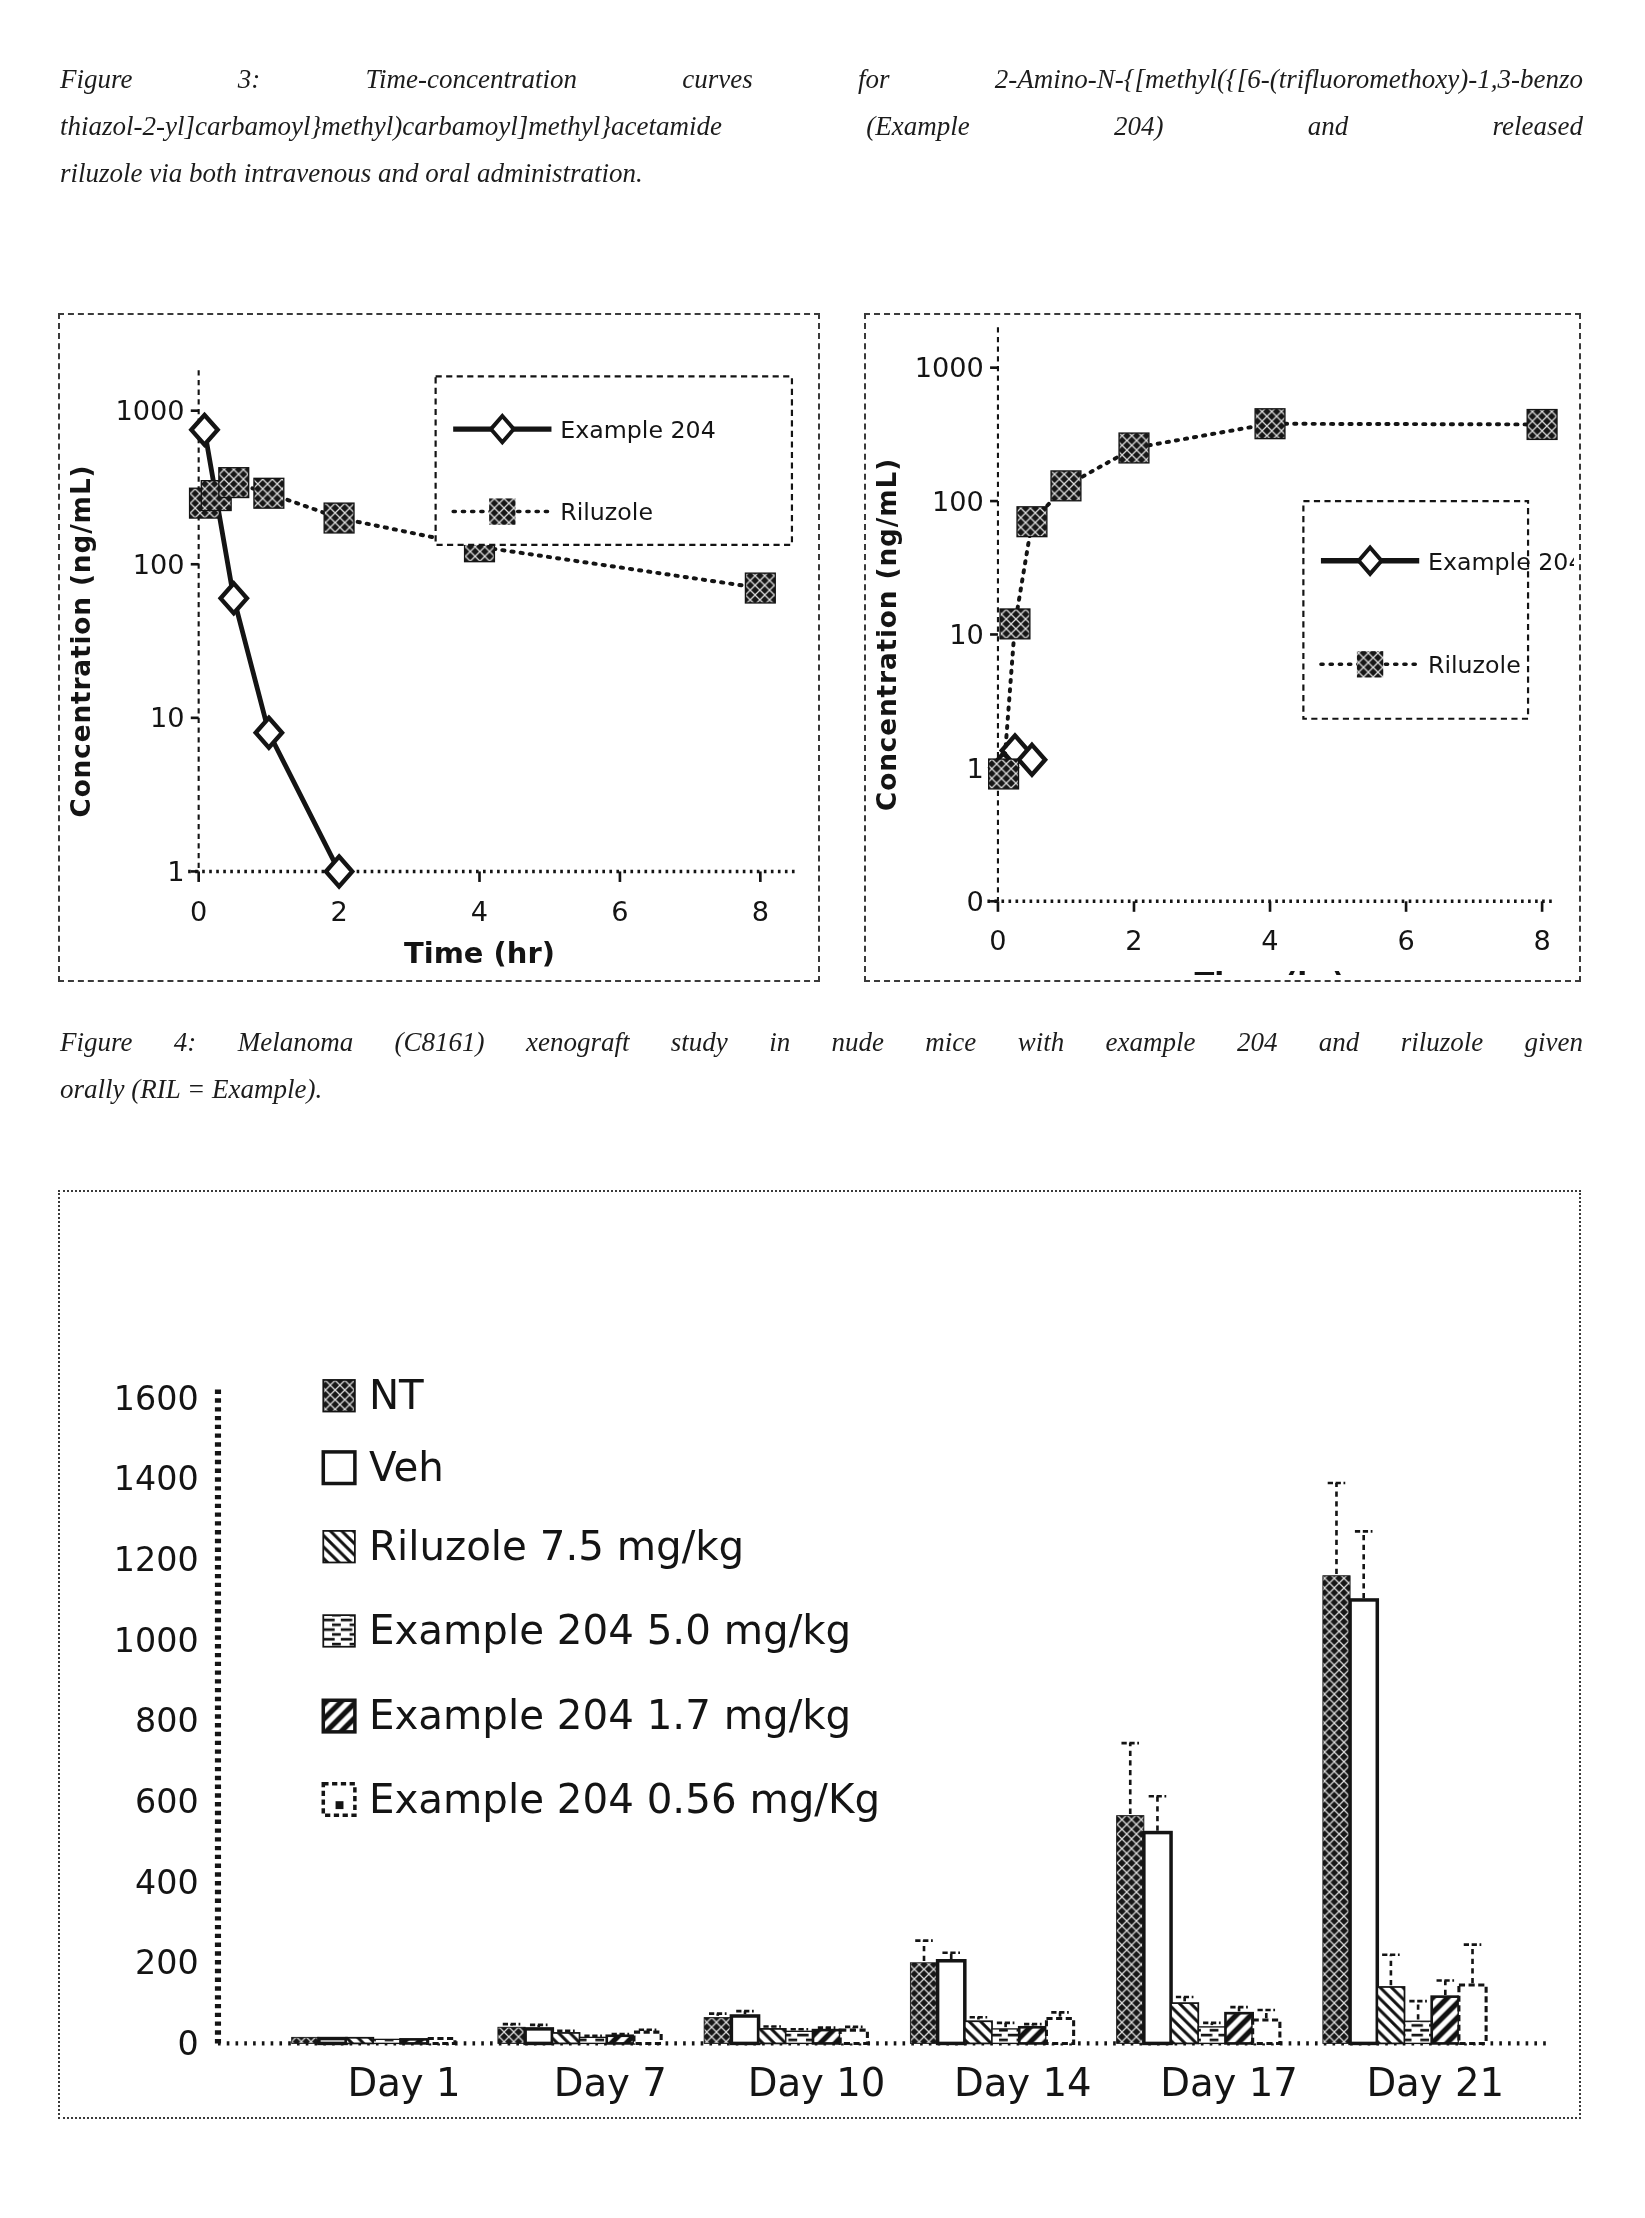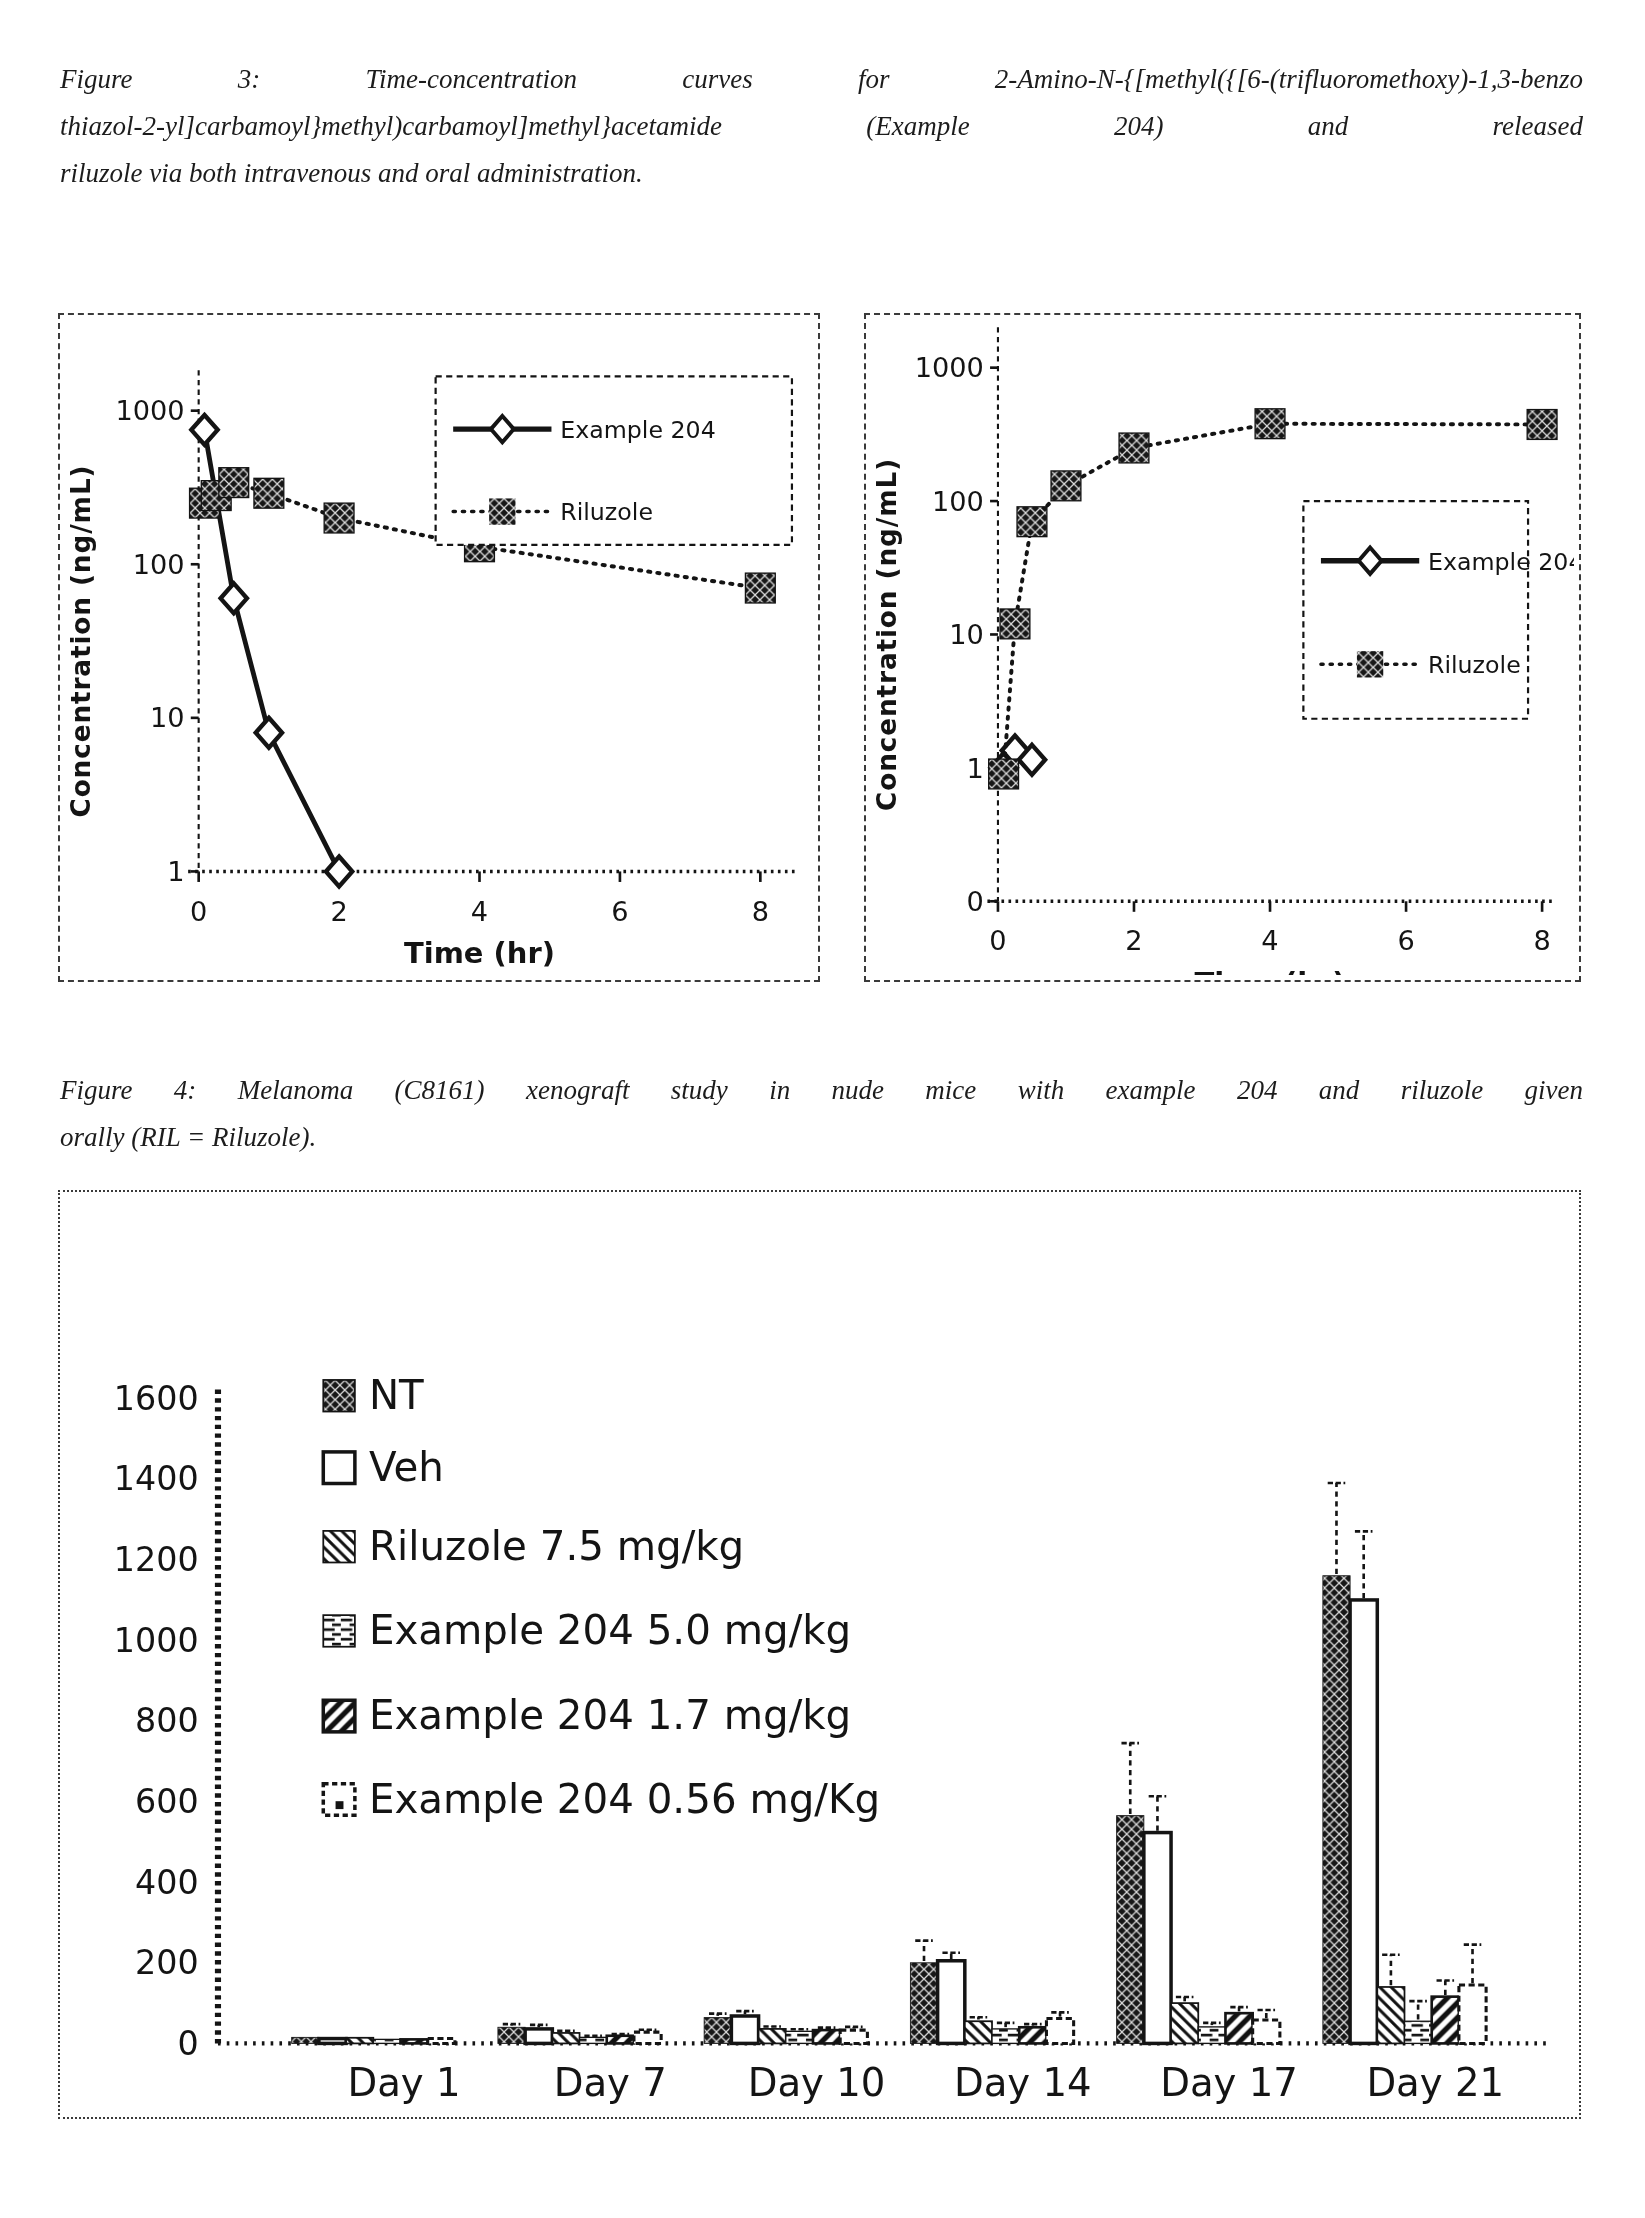--- a/index.html
+++ b/index.html
@@ -7,21 +7,21 @@
         font-family:"Liberation Serif", serif;overflow:hidden;}
   .caption{position:absolute;left:60px;width:1523px;font-size:27px;line-height:47px;color:#1c1c1c;font-style:italic;}
   .cap-line{white-space:normal;}
   .cap-just{text-align:justify;text-align-last:justify;}
   .panel{position:absolute;background:#fff;}
   .panel-dash{border:2.6px dashed #3a3a3a;}
   .panel-dot{border:2.6px dotted #3a3a3a;}
   #fig3-caption{top:56px;}
   #left-panel{left:58px;top:313px;width:758px;height:665px;}
   #right-panel{left:864px;top:313px;width:713px;height:665px;}
-  #fig4-caption{top:1067px;}
+  #fig4-caption{top:1019px;}
   #bar-panel{left:58px;top:1190px;width:1519px;height:925px;}
   svg{display:block;}
   svg text{fill:#141414;}
 </style>
 </head>
 <body>
 
 <div class="page">
 
   <div class="caption" id="fig3-caption">
@@ -162,21 +162,21 @@
           <text x="640" y="290" font-family="&quot;DejaVu Sans&quot;, sans-serif" font-size="27">Example 204</text>
           <line x1="518" y1="398" x2="630" y2="398" stroke="#141414" stroke-width="4" stroke-dasharray="2.5 8" stroke-linecap="round"></line>
           <rect x="559" y="383" width="30" height="30" fill="url(#chart-right-nt)"></rect>
           <text x="640" y="408" font-family="&quot;DejaVu Sans&quot;, sans-serif" font-size="27">Riluzole</text>
         </g>
       </svg>
   </div>
 
   <div class="caption" id="fig4-caption">
     <div class="cap-line cap-just">Figure 4: Melanoma (C8161) xenograft study in nude mice with example 204 and riluzole given</div>
-    <div class="cap-line">orally (RIL = Riluzole).</div>
+    <div class="cap-line">orally (RIL = Example).</div>
   </div>
 
   <div class="panel panel-dot" id="bar-panel">
     <svg id="chart-bar" width="1513" height="920" viewBox="0 0 1724 1048">
         <defs>
           <pattern id="chart-bar-nt" width="11" height="11" patternUnits="userSpaceOnUse">
             <rect x="0" y="0" width="11" height="11" fill="#171717"></rect>
             <path d="M0,0 L11,11 M11,0 L0,11" stroke="#ffffff" stroke-width="1.4" opacity="0.85"></path>
           </pattern>
           <pattern id="chart-bar-dl" width="13" height="13" patternUnits="userSpaceOnUse">

